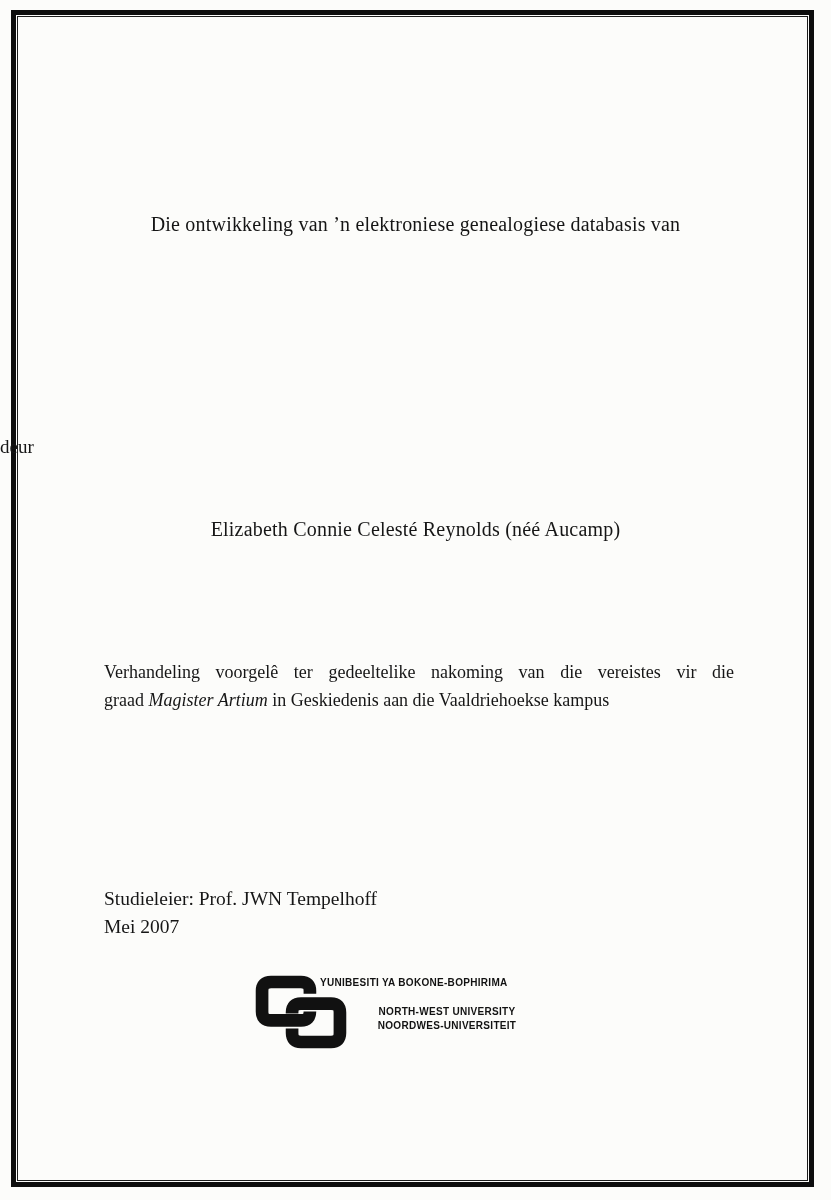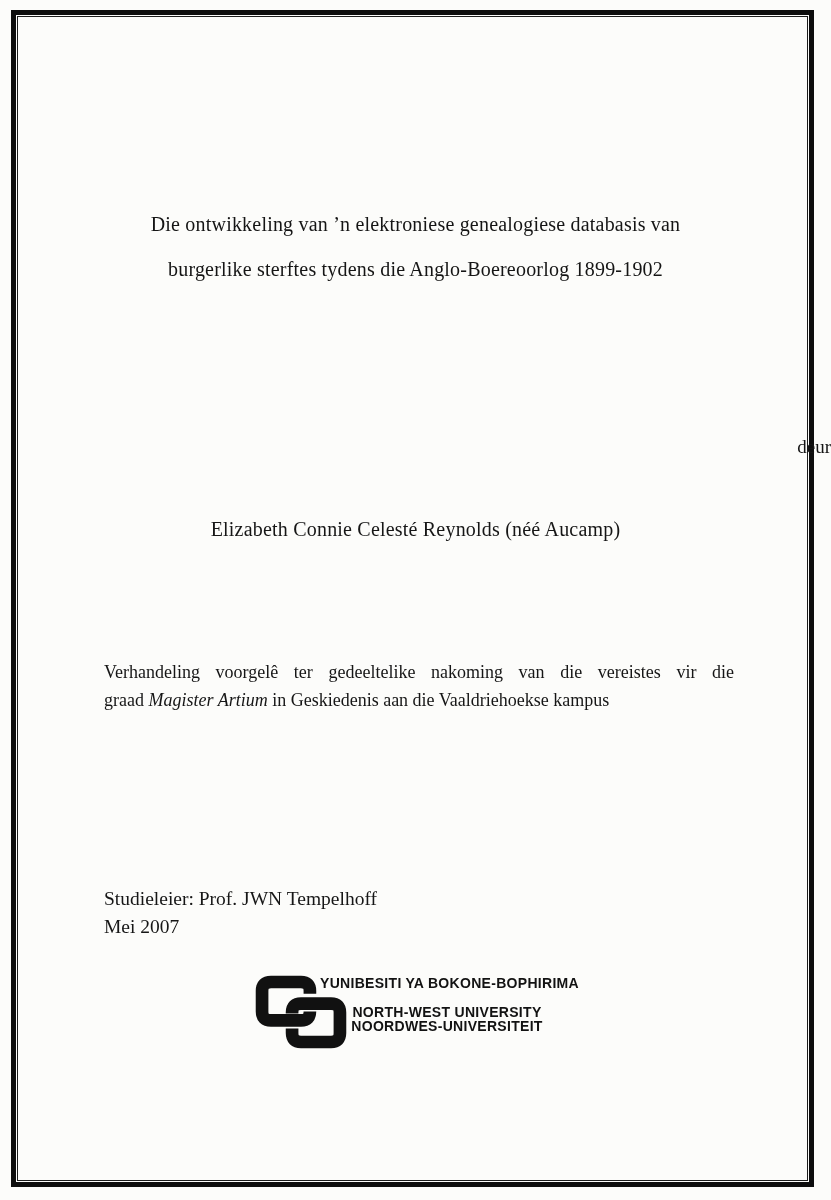--- a/index.html
+++ b/index.html
@@ -32,23 +32,22 @@
     left: 40px; right: 40px; top: 202px;
     text-align: center;
     font-size: 20px;
     line-height: 45px;
     letter-spacing: 0.2px;
     color: #151515;
   }
   .byline {
     position: absolute;
     left: 0; right: 0; top: 436px;
-    text-align: right;
+    text-align: left;
     font-size: 19px;
-    padding-left: 40px;
   }
   .author {
     position: absolute;
     left: 0; right: 0; top: 518px;
     text-align: center;
     font-size: 20px;
     letter-spacing: 0.2px;
   }
   .statement {
     position: absolute;
@@ -75,42 +74,41 @@
   .logo-mark {
     position: absolute;
     left: 0; top: 0;
   }
   .logo-text {
     position: absolute;
     left: 66px; top: 2px;
     width: 254px;
     font-family: "Liberation Sans", "DejaVu Sans", sans-serif;
     font-weight: 700;
-    font-size: 14px;
+    font-size: 10px;
     line-height: 14.7px;
     letter-spacing: 0.3px;
     color: #121212;
     white-space: nowrap;
   }
   .logo-text .l1 { text-align: left; }
   .logo-text .l2 { text-align: center; margin-top: 14px; }
   .logo-text .l3 { text-align: center; }
 </style>
 </head>
 <body>
 
 <div class="page">
 
   <div class="frame">
     <div class="frame-inner"></div>
   </div>
 
   <div class="title">
     <div>Die ontwikkeling van ’n elektroniese genealogiese databasis van</div>
-    <div>burgerlike sterftes tydens die Anglo-Boereoorlog 1899-1902</div>
   </div>
 
   <div class="byline">deur</div>
 
   <div class="author">Elizabeth Connie Celesté Reynolds (néé Aucamp)</div>
 
   <div class="statement">
     <div class="justified">Verhandeling voorgelê ter gedeeltelike nakoming van die vereistes vir die</div>
     <div><span>graad </span><i>Magister Artium</i><span> in Geskiedenis aan die Vaaldriehoekse kampus</span></div>
   </div>

